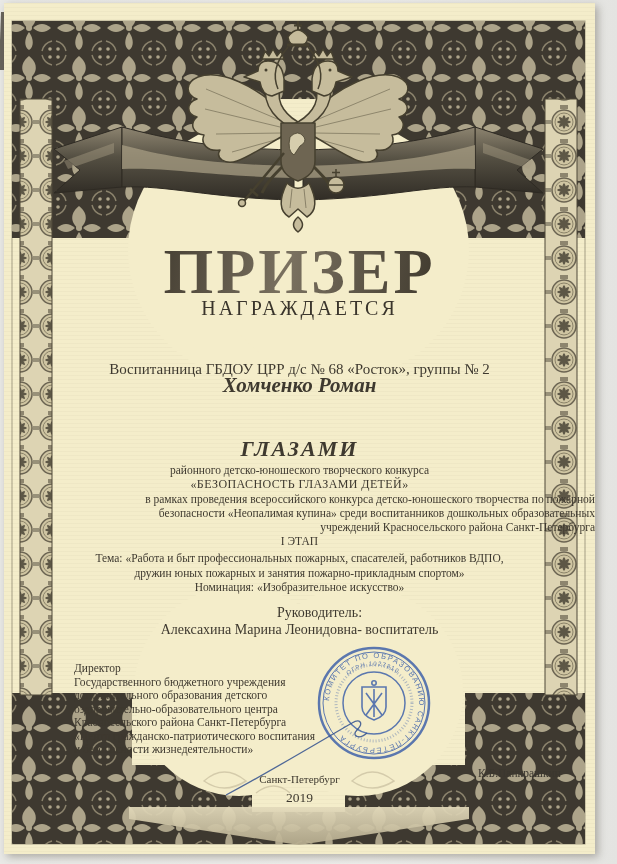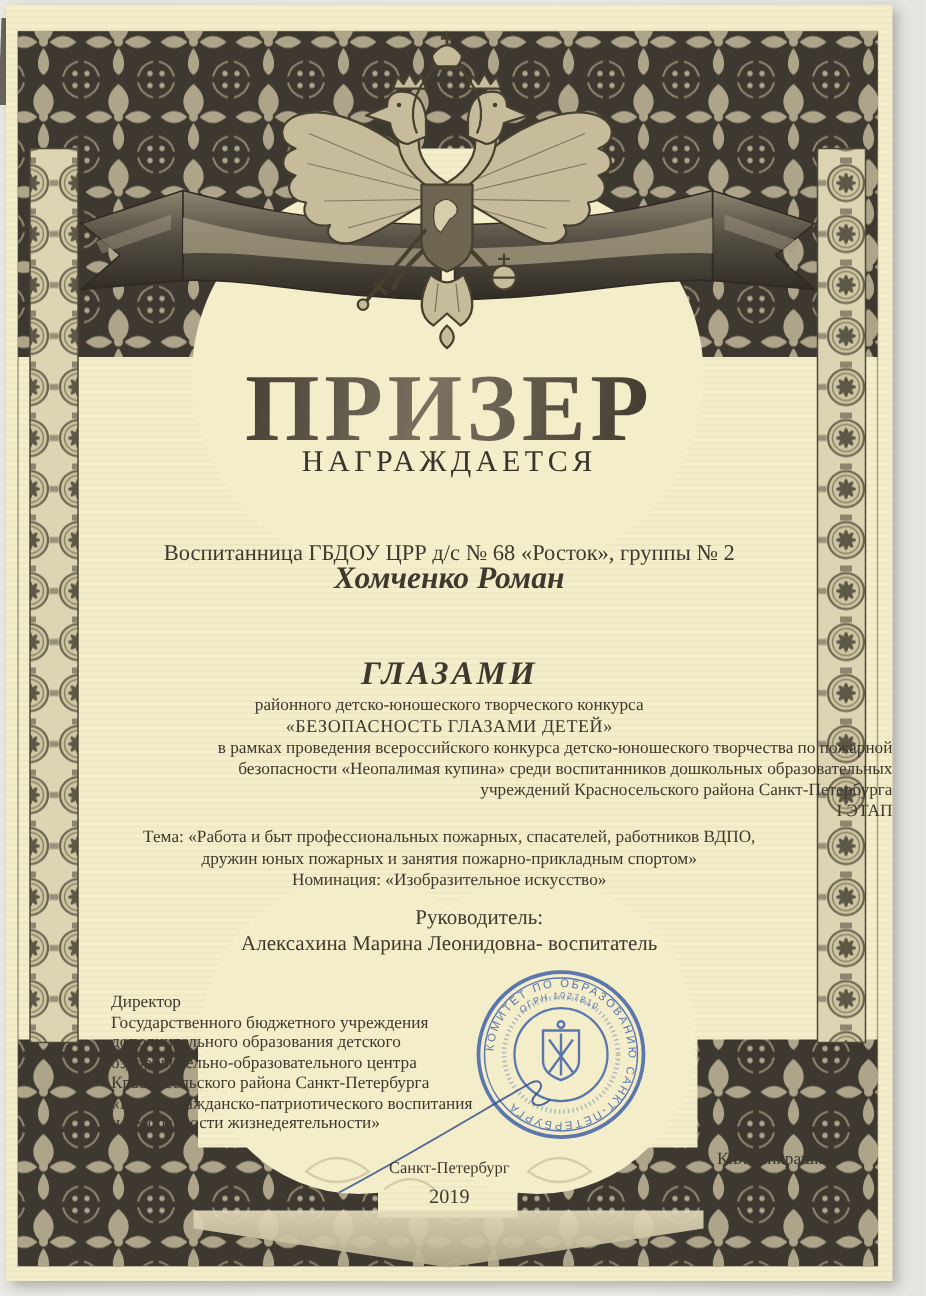--- a/index.html
+++ b/index.html
@@ -17,21 +17,21 @@
   .title{top:237px;font-size:64px;font-weight:700;letter-spacing:3px;line-height:1;
      background:linear-gradient(100deg,#6a6253 0%,#3c362b 22%,#7a7160 48%,#433d31 72%,#5c5547 100%);
      -webkit-background-clip:text;background-clip:text;color:transparent;}
   .subtitle{top:294px;font-size:20px;letter-spacing:3px;color:#3a352c;}
   .desc{top:358px;font-size:15px;}
   .name{top:370px;font-size:21px;font-weight:700;font-style:italic;}
   .award{top:433px;font-size:22px;font-weight:700;font-style:italic;letter-spacing:2px;}
   .small{font-size:11.5px;line-height:14px;}
   .c1{top:460px;} .c2{top:474px;font-size:12px;letter-spacing:.4px;}
   .para{top:489px;text-align:right;} .para div{line-height:14px;}
-  .etap{top:531px;text-align:right;}
+  .etap{top:531px;}
   .tema{top:548px;} .tema div{line-height:14.6px;}
   .ruk{top:602px;font-size:14px;padding-left:40px;} .rukname{top:619px;font-size:14px;}
   .director{position:absolute;left:70px;top:659px;z-index:2;text-align:left;
      font-size:11.5px;line-height:13.5px;color:#3e392f;white-space:nowrap;}
   .signer{position:absolute;left:474px;top:764px;z-index:3;font-size:11.5px;color:#3b372f;white-space:nowrap;}
   .city{top:770px;font-size:11px;} .year{top:787px;font-size:13.5px;}
 </style>
 </head>
 <body>
 

